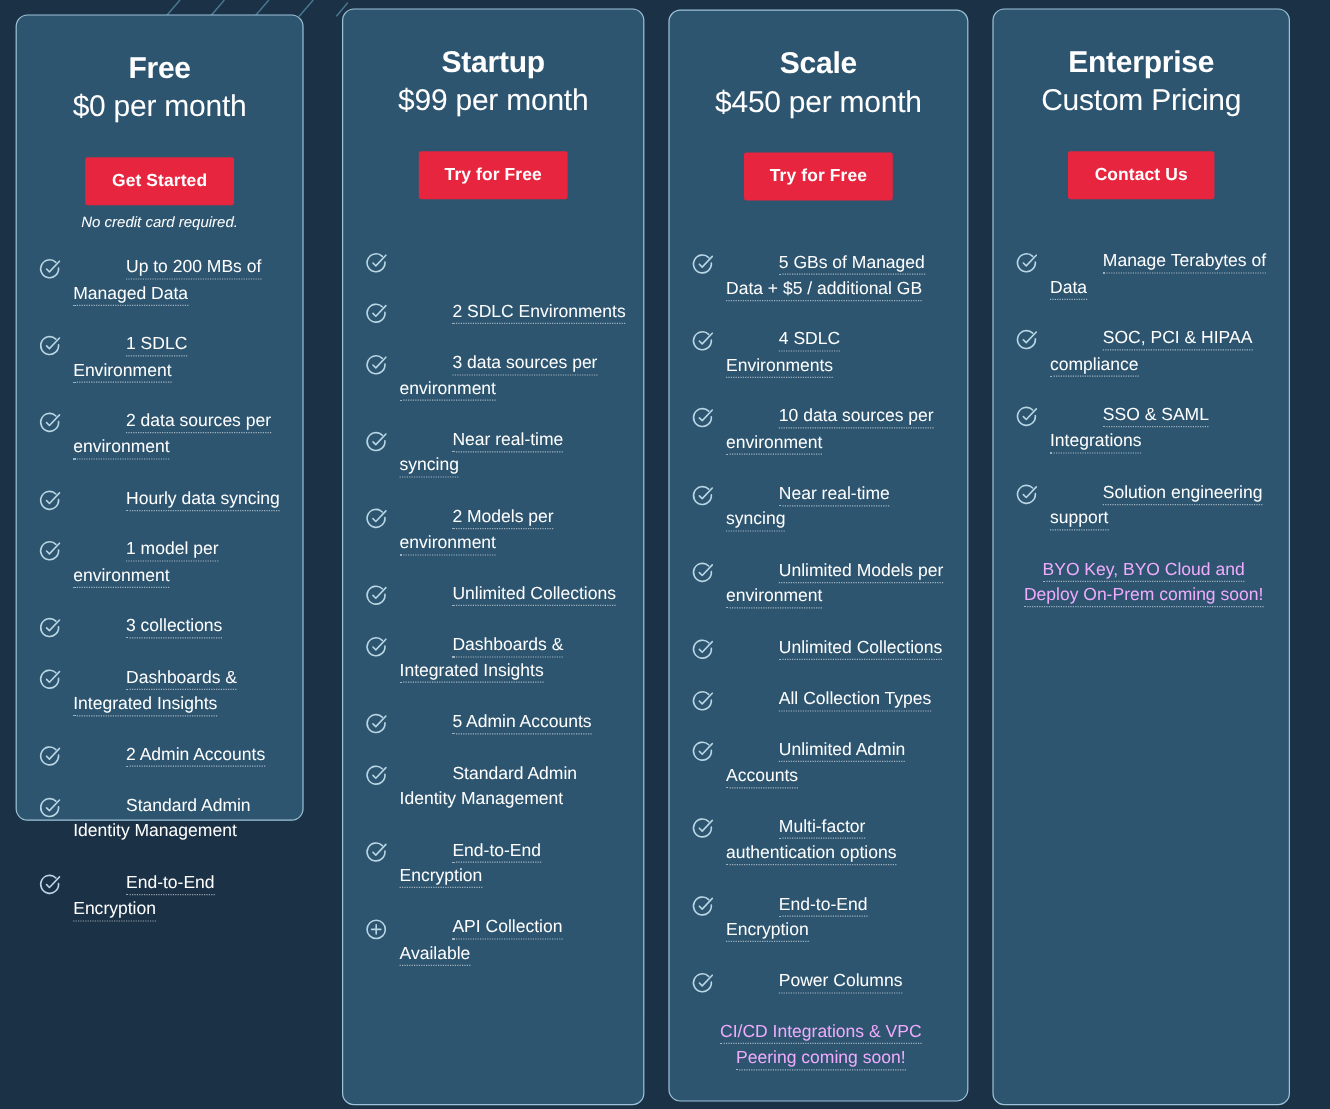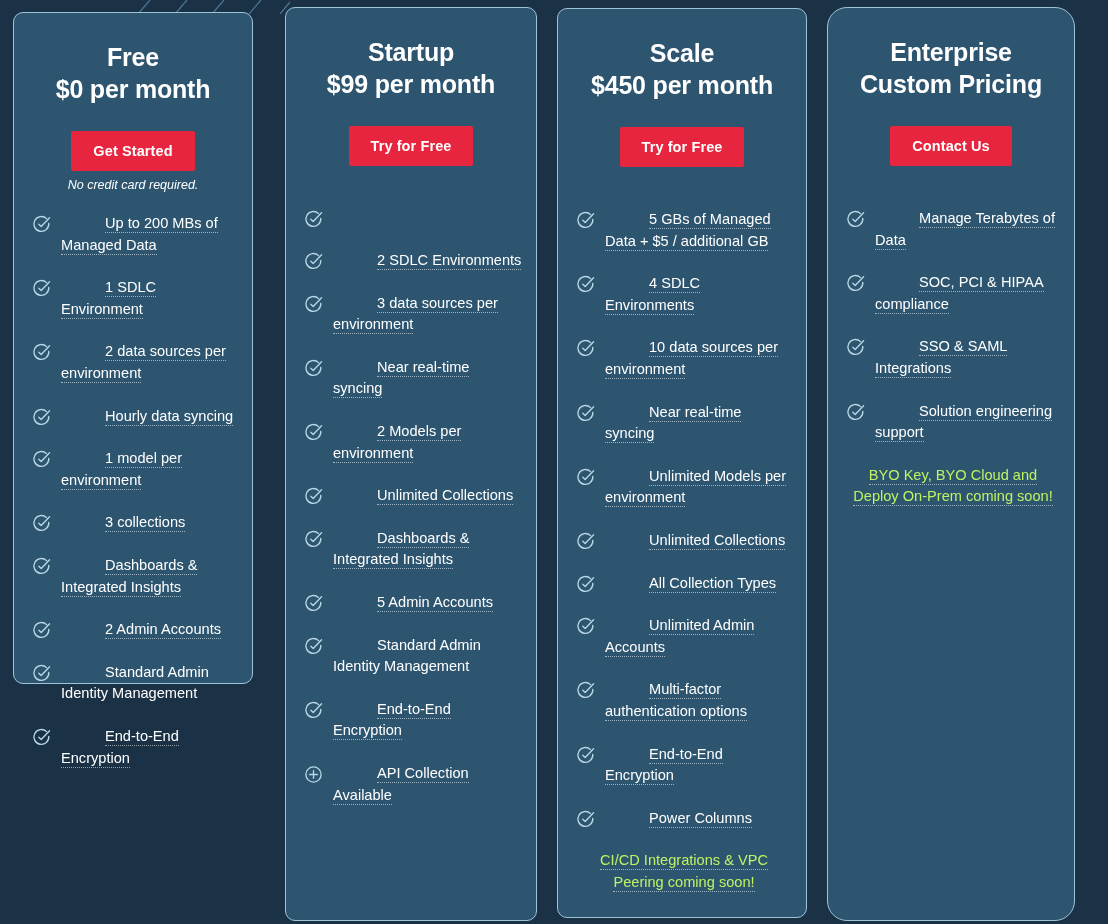--- a/index.html
+++ b/index.html
@@ -31,37 +31,37 @@
     border:1px solid #9ec4d8;
     border-radius:10px;
     color:#ffffff;
     display:flex;
     flex-direction:column;
     align-items:center;
   }
   .plan-card.col-free       { width:240px; margin-left:13px;  margin-top:12px; height:672px; }
   .plan-card.col-startup    { width:252px; margin-left:32px;  margin-top:7px;  height:914px; }
   .plan-card.col-scale      { width:250px; margin-left:20px;  margin-top:8px;  height:910px; }
-  .plan-card.col-enterprise { width:248px; margin-left:20px;  margin-top:7px;  height:914px;border-radius:20px; }
+  .plan-card.col-enterprise { width:248px; margin-left:20px;  margin-top:7px;  height:914px; }
 
   .plan-head {
     margin-top:28px;
     text-align:center;
     width:100%;
     padding:0 8px;
   }
   .plan-name {
     font-size:25px;
     font-weight:bold;
     line-height:1.28;
     letter-spacing:-0.2px;
   }
   .plan-price {
     font-size:25px;
-    font-weight:bold;
+    font-weight:normal;
     line-height:1.28;
     letter-spacing:-0.2px;
   }
 
   .cta-wrap {
     margin-top:26px;
     text-align:center;
     width:100%;
   }
   .cta-button {
@@ -118,21 +118,21 @@
   .note-item {
     display:block;
     text-align:center;
     margin-top:4px;
     margin-bottom:21px;
     padding:0 6px;
   }
   .note-text {
     font-size:14.6px;
     line-height:1.48;
-    color:#bef264;
+    color:#f0abfc;
     border-bottom:1px dotted rgba(255,255,255,0.55);
     padding-bottom:1px;
   }
 </style>
 </head>
 <body>
 
 <div id="pricing-grid">
 
   <div class="deco-top">

